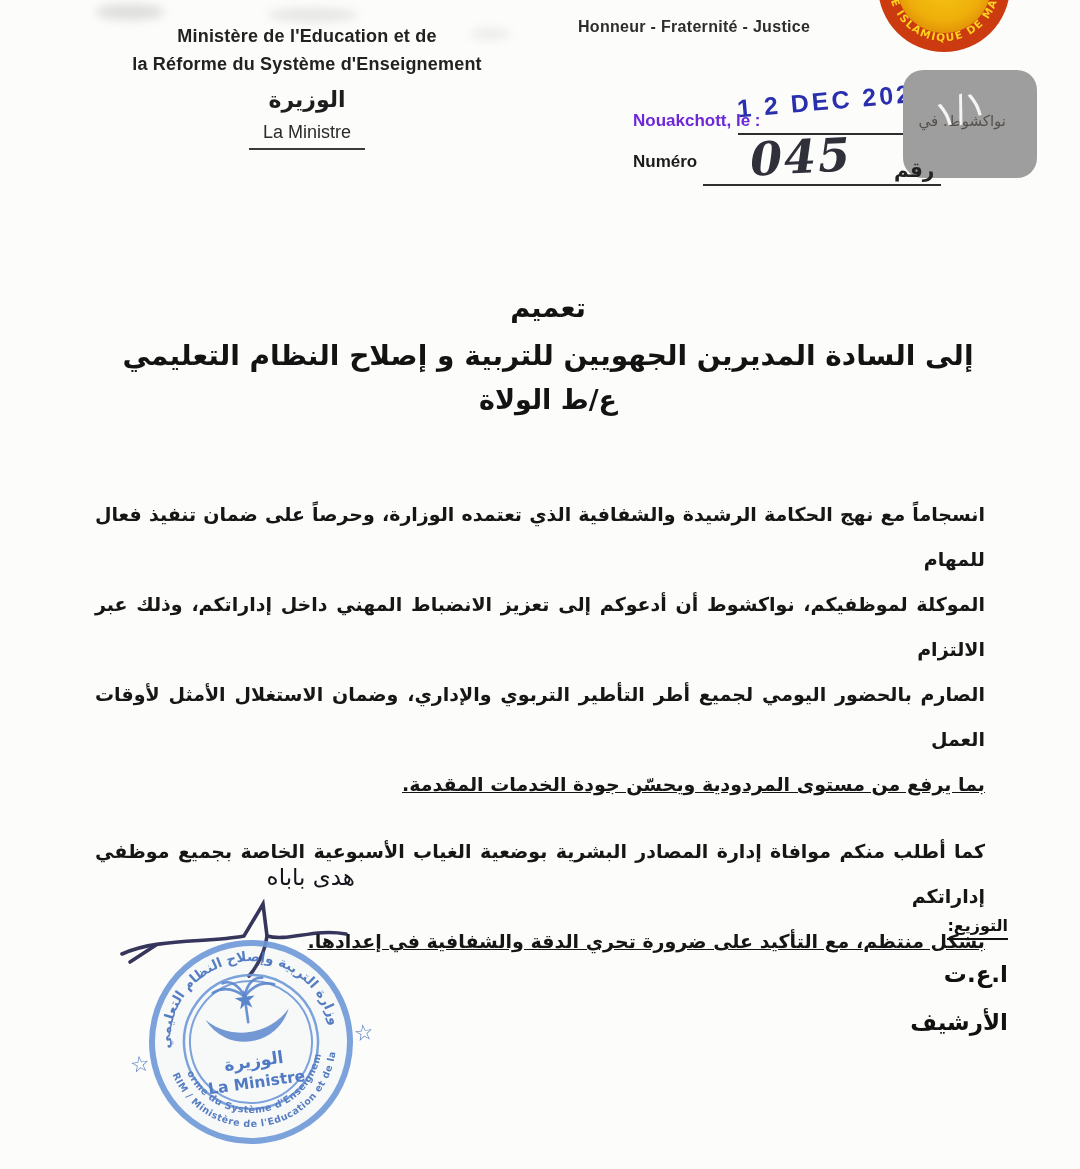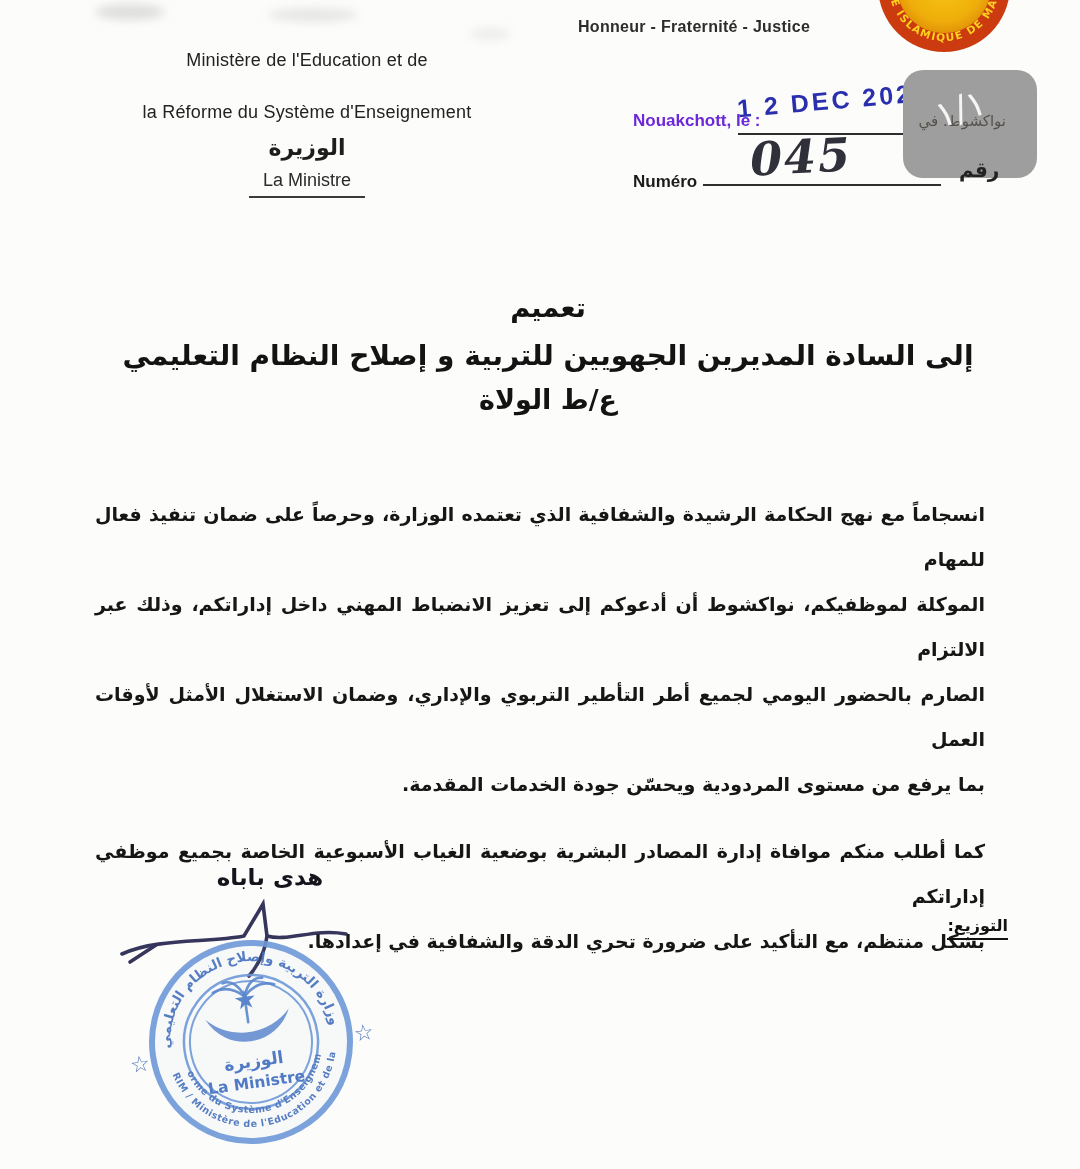--- a/index.html
+++ b/index.html
@@ -3,48 +3,48 @@
 <meta charset="utf-8">
 <style>
   html,body{margin:0;padding:0;}
   body{background:#e8e8e6;font-family:"DejaVu Sans","Liberation Sans",sans-serif;}
   .page{
     position:relative;width:1080px;height:1169px;margin:0 auto;
     background:#fcfcfa;overflow:hidden;color:#1a1a1a;
   }
   
   .hdr-left{position:absolute;left:57px;top:22px;width:500px;text-align:center;}
-  .hdr-fr{font-family:"Liberation Sans",sans-serif;font-weight:400;font-size:18px;color:#222;line-height:28px;letter-spacing:.2px;margin-top:24px;}
+  .hdr-fr{font-family:"Liberation Sans",sans-serif;font-weight:700;font-size:18px;color:#222;line-height:28px;letter-spacing:.2px;}
   .hdr-ar{font-size:22px;font-weight:700;margin-top:9px;color:#1d1d1d;}
   .hdr-minister{display:inline-block;font-family:"Liberation Sans",sans-serif;font-size:18px;color:#2a2a2a;margin-top:10px;padding:0 14px 5px 14px;border-bottom:2px solid #3a3a3a;}
   .motto{position:absolute;left:578px;top:18px;font-family:"Liberation Sans",sans-serif;font-weight:700;font-size:16px;color:#2d2d2d;letter-spacing:.3px;}
   .nat-seal{position:absolute;left:874px;top:-84px;width:140px;height:140px;}
   
   .place-label{position:absolute;left:633px;top:111px;font-family:"Liberation Sans",sans-serif;font-weight:600;font-size:17px;color:#6d28d9;}
   .date-line{position:absolute;left:738px;top:133px;width:192px;height:2px;background:#2e2e2e;}
   .date-stamp{position:absolute;left:737px;top:86px;font-family:"Liberation Sans",sans-serif;font-weight:700;font-size:25px;letter-spacing:3px;color:#2a2fae;transform:rotate(-5deg);white-space:nowrap;}
   .page-badge{position:absolute;left:903px;top:70px;width:134px;height:108px;background:#9e9e9e;border-radius:20px;}
   .place-ar{position:absolute;left:886px;top:112px;width:120px;direction:rtl;text-align:right;font-size:15px;color:#56514b;}
   .badge-num{position:absolute;left:935px;top:88px;font-size:36px;color:#f5f5f4;transform:rotate(-18deg);font-weight:400;}
-  .numero-label{position:absolute;left:633px;top:172px;font-family:"Liberation Sans",sans-serif;font-weight:600;font-size:17px;color:#1c1c1c;}
+  .numero-label{position:absolute;left:633px;top:152px;font-family:"Liberation Sans",sans-serif;font-weight:600;font-size:17px;color:#1c1c1c;}
   .numero-line{position:absolute;left:703px;top:184px;width:238px;height:2px;background:#2e2e2e;}
   .numero-value{position:absolute;left:750px;top:130px;font-family:"DejaVu Serif",serif;font-style:italic;font-weight:600;font-size:46px;color:#30303a;transform:rotate(-3deg);letter-spacing:2px;}
-  .numero-ar{position:absolute;left:959px;top:158px;font-size:20px;font-weight:700;color:#222;direction:rtl;}
+  .numero-ar{position:absolute;left:894px;top:158px;font-size:20px;font-weight:700;color:#222;direction:rtl;}
   
   .title-block{position:absolute;left:8px;top:292px;width:1080px;text-align:center;direction:rtl;color:#131313;}
   .title-kind{font-size:27px;font-weight:700;margin-bottom:16px;}
   .title-to{font-size:28px;font-weight:700;margin-bottom:12px;}
   .title-via{font-size:27px;font-weight:700;}
   
   .body-block{position:absolute;left:95px;top:492px;width:890px;direction:rtl;color:#161616;}
   .body-par{margin:0 0 22px 0;}
   .body-line{display:block;font-size:19px;font-weight:700;line-height:45px;text-align:justify;text-align-last:justify;}
-  .body-par .body-line:last-child{text-align-last:right;}
+  .body-par .body-line:last-child{text-align-last:right;text-decoration:underline;}
   
-  .sig-name{position:absolute;left:185px;top:864px;width:170px;text-align:center;font-size:23px;font-weight:700;color:#14141c;direction:rtl;}
+  .sig-name{position:absolute;left:185px;top:864px;width:170px;font-size:23px;font-weight:400;color:#14141c;direction:rtl;}
   .sig-scribble{position:absolute;left:116px;top:890px;}
   .stamp{position:absolute;left:106px;top:934px;opacity:.9;}
   
   .dist-block{position:absolute;left:740px;top:916px;width:268px;direction:rtl;text-align:right;color:#111;}
   .dist-title{display:inline-block;font-size:16px;font-weight:700;border-bottom:2.5px solid #111;padding-bottom:3px;}
   .dist-item{font-size:23px;font-weight:700;margin-top:21px;line-height:27px;}
   
   .smudge{position:absolute;background:#a8a8a6;filter:blur(5px);border-radius:50%;}
   .sm1{left:95px;top:4px;width:70px;height:16px;opacity:.35;}
   .sm2{left:268px;top:8px;width:90px;height:14px;opacity:.25;}
@@ -156,15 +156,19 @@
         <path d="M145,62 C140,48 132,44 125,46"></path>
         <path d="M145,62 C150,48 158,44 165,46"></path>
       </g>
       <text x="145" y="133" font-size="17" font-weight="bold" fill="#3f6cbf" text-anchor="middle">الوزيرة</text>
       <text x="145" y="154" font-size="15.5" font-weight="bold" fill="#3f6cbf" text-anchor="middle">La Ministre</text>
     </g>
   </svg>
 
   <div class="dist-block">
     <span class="dist-title">التوزيع:</span>
+    <div>
+        <div class="dist-item">ا.ع.ت</div>
+        <div class="dist-item">الأرشيف</div>
+      </div>
   </div>
 
 </div>
 
 </body></html>

